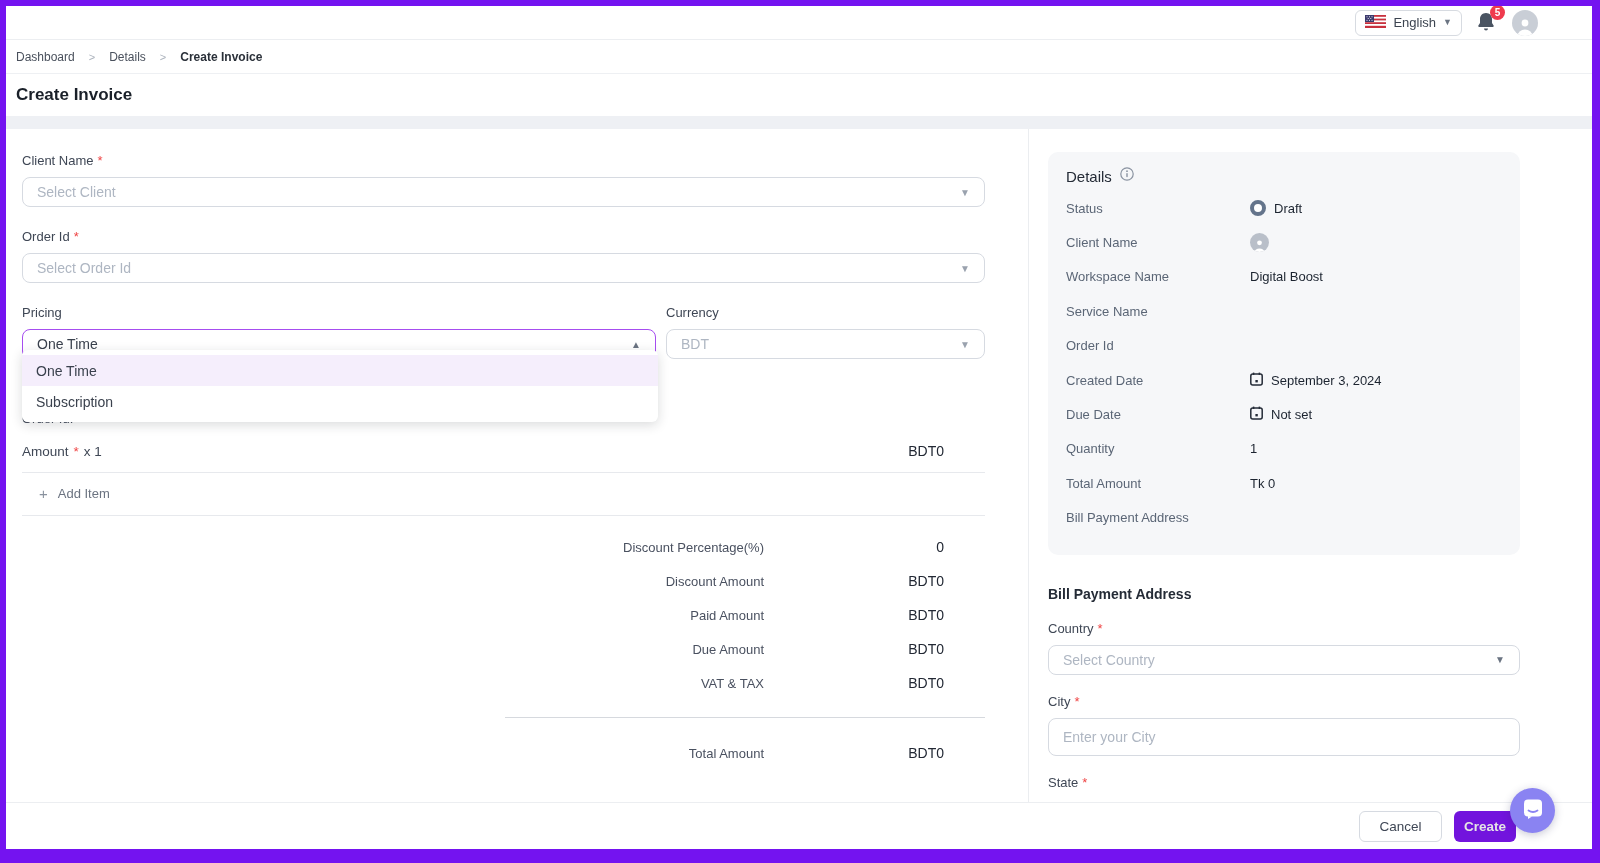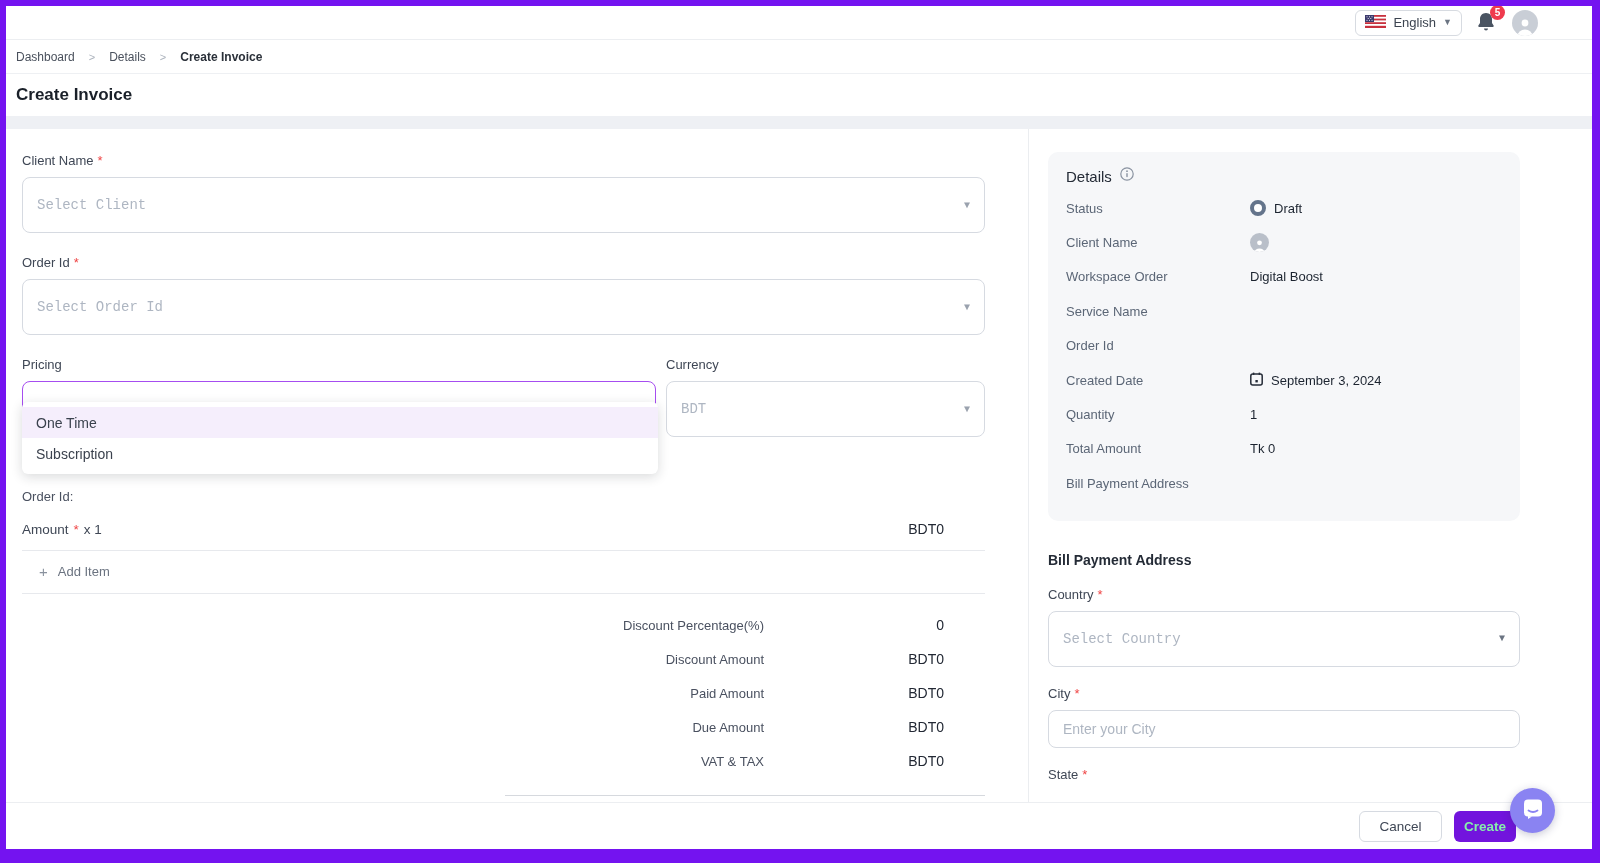--- a/index.html
+++ b/index.html
@@ -35,22 +35,22 @@
   .page-title { font-size:17px; font-weight:bold; color:#1a2029; }
   .grayband { height:13px; flex:0 0 13px; background:#eef0f4; }
 
   
   .main { flex:1 1 auto; display:flex; overflow:hidden; background:#fff; }
   .col-left { width:1022px; flex:0 0 1022px; padding:24px 43px 0 16px; }
   .col-right { flex:1; border-left:1px solid #ebedf0; padding:23px 72px 0 19px; overflow:hidden; }
 
   .field-label { font-size:13px; font-weight:500; color:#3f4755; margin-bottom:9px; display:flex; gap:4px; }
   .req { color:#ef4444; }
-  .select-box { height:56px; border:1px solid #d6dae1; border-radius:8px; background:#fff;
-    display:flex; align-items:center; justify-content:space-between; padding:0 14px; cursor:pointer;font-family:Liberation Mono, monospace; }
+  .select-box { height:30px; border:1px solid #d6dae1; border-radius:8px; background:#fff;
+    display:flex; align-items:center; justify-content:space-between; padding:0 14px; cursor:pointer; }
   .placeholder { font-size:14px; color:#aeb6c2; }
   .value-text { font-size:14px; color:#3a414d; }
   .select-caret { font-size:10px; color:#9aa2ae; }
   .field-group { margin-bottom:22px; }
 
   .pricing-row { display:flex; gap:10px; }
   .pricing-wrap { width:634px; flex:0 0 634px; position:relative; }
   .currency-wrap { flex:1; }
   .select-focused { border:1.5px solid #a64df0; }
 
@@ -89,21 +89,21 @@
   .text-input { width:100%; height:38px; border:1px solid #d6dae1; border-radius:8px; padding:0 14px; font-size:14px; color:#3a414d;
     font-family:"Liberation Sans", sans-serif; outline:none; }
   .text-input::placeholder { color:#aeb6c2; }
 
   
   .footer { flex:0 0 47px; height:47px; background:#fff; border-top:1px solid #eceef1;
     display:flex; align-items:center; justify-content:flex-end; gap:12px; padding-right:76px; }
   .btn { height:31px; border-radius:6px; font-size:13.5px; display:flex; align-items:center; justify-content:center;
     cursor:pointer; font-family:"Liberation Sans", sans-serif; }
   .btn-cancel { background:#fff; border:1px solid #d6dae1; color:#3f4755; width:83px; }
-  .btn-create { background:#7214dd; border:none; color:#86efac; font-weight:bold; width:62px; }
+  .btn-create { background:#7214dd; border:none; color:#e5e5e5; font-weight:bold; width:62px; }
   .chat-bubble { position:absolute; right:37px; bottom:16px; width:45px; height:45px; border-radius:50%;
     background:#8a83f2; display:flex; align-items:center; justify-content:center; cursor:pointer; z-index:40;
     box-shadow:0 2px 8px rgba(40,40,90,.25); }
 </style>
 </head>
 <body>
 
 <div class="frame">
 
   <div class="topbar">
@@ -287,21 +287,21 @@
               <svg width="15" height="14" viewBox="0 0 15 14">
                   <circle cx="7.5" cy="4.8" r="2.4" fill="#fff"></circle>
                   <path d="M2.4 14 a5.2 4.5 0 0 1 10.2 0 z" fill="#fff"></path>
                 </svg>
             </span>
             <span></span>
           </span>
         </div>
 
         <div class="d-row">
-          <span class="d-label">Workspace Order</span>
+          <span class="d-label">Workspace Name</span>
           <span class="d-value">Digital Boost</span>
         </div>
 
         <div class="d-row">
           <span class="d-label">Service Name</span>
           <span class="d-value"></span>
         </div>
 
         <div class="d-row">
           <span class="d-label">Order Id</span>
@@ -316,20 +316,34 @@
                   <rect x="0.8" y="2" width="11.4" height="11" rx="2" fill="none" stroke="#252c38" stroke-width="1.5"></rect>
                   <line x1="3.6" y1="0.6" x2="3.6" y2="3" stroke="#252c38" stroke-width="1.5"></line>
                   <line x1="9.4" y1="0.6" x2="9.4" y2="3" stroke="#252c38" stroke-width="1.5"></line>
                   <rect x="5.4" y="8" width="2.4" height="2.4" fill="#252c38"></rect>
                 </svg>
             </span>
             <span>September 3, 2024</span>
           </span>
         </div>
 
+        <div class="d-row">
+          <span class="d-label">Due Date</span>
+          <span class="d-value">
+            <span>
+              <svg width="13" height="14" viewBox="0 0 13 14">
+                  <rect x="0.8" y="2" width="11.4" height="11" rx="2" fill="none" stroke="#252c38" stroke-width="1.5"></rect>
+                  <line x1="3.6" y1="0.6" x2="3.6" y2="3" stroke="#252c38" stroke-width="1.5"></line>
+                  <line x1="9.4" y1="0.6" x2="9.4" y2="3" stroke="#252c38" stroke-width="1.5"></line>
+                  <rect x="5.4" y="8" width="2.4" height="2.4" fill="#252c38"></rect>
+                </svg>
+            </span>
+            <span>Not set</span>
+          </span>
+        </div>
 
         <div class="d-row">
           <span class="d-label">Quantity</span>
           <span class="d-value">1</span>
         </div>
 
         <div class="d-row">
           <span class="d-label">Total Amount</span>
           <span class="d-value">Tk 0</span>
         </div>

